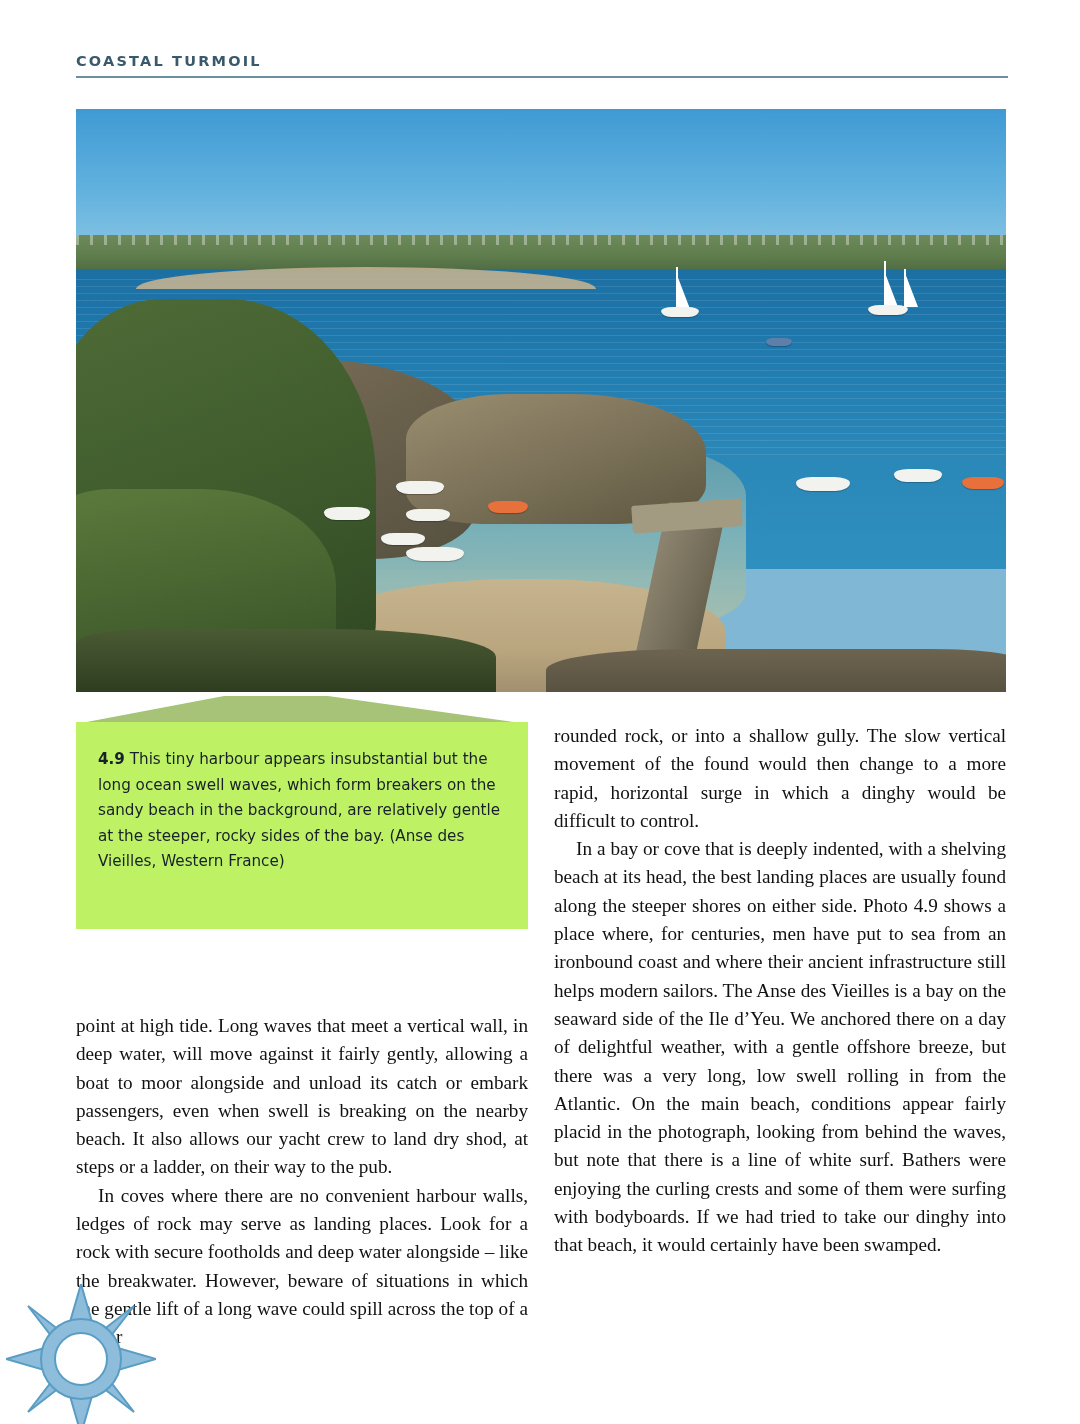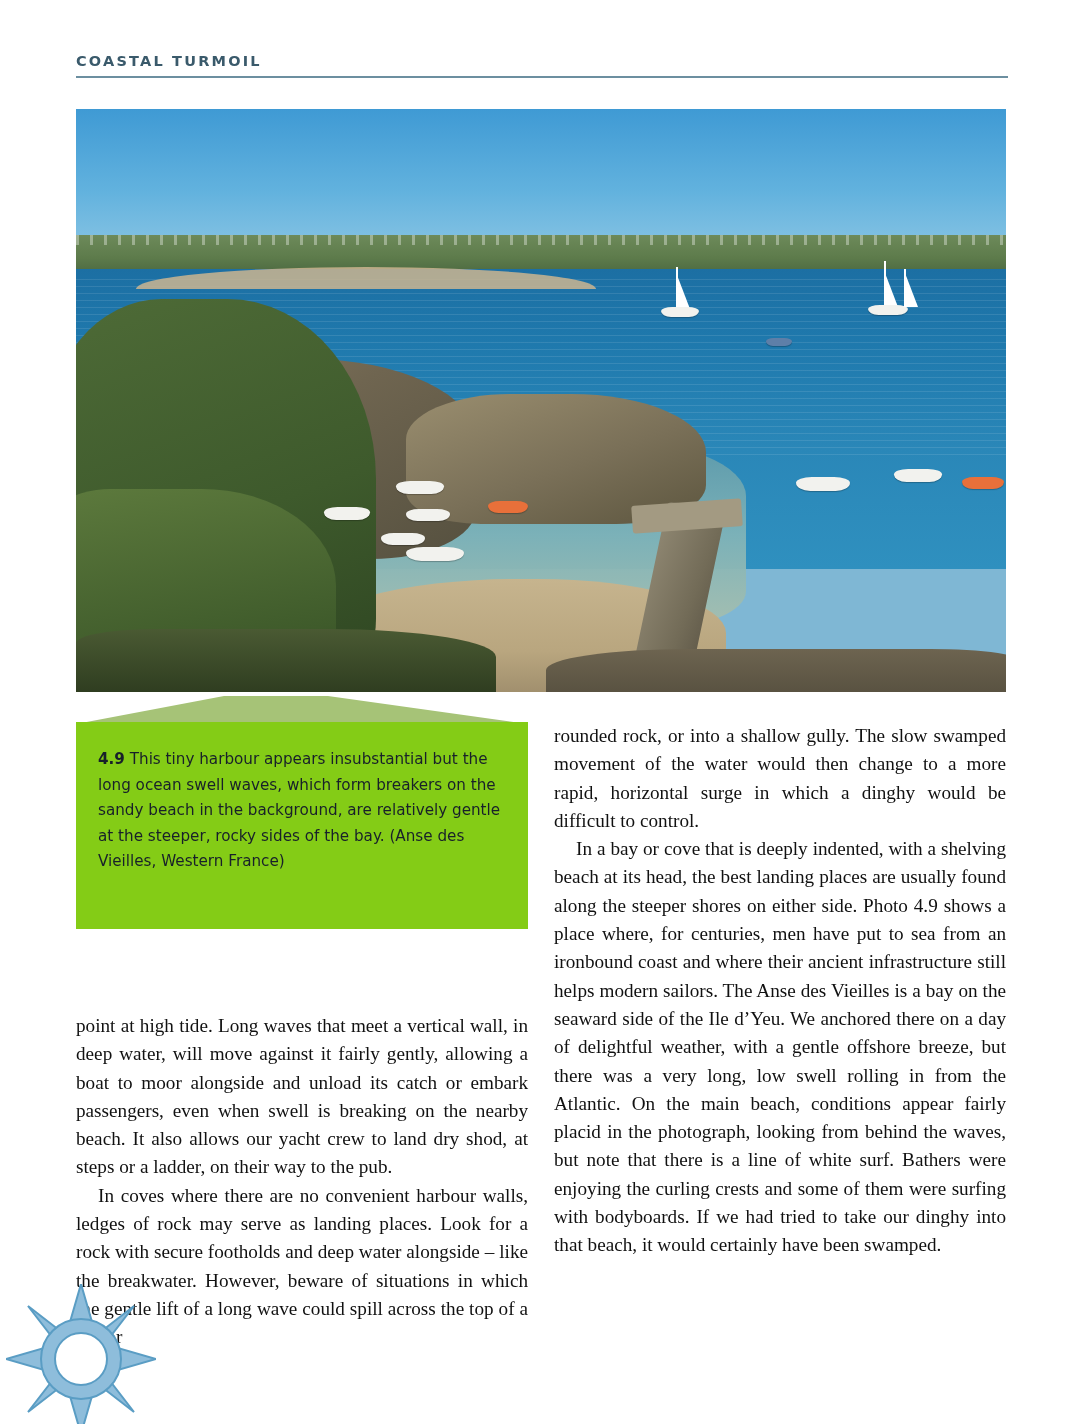--- a/index.html
+++ b/index.html
@@ -201,21 +201,21 @@
     height: 28px;
   }
   .caption-arrow svg { display: block; }
 
   .caption {
     position: absolute;
     left: 76px;
     top: 705px;
     width: 452px;
     height: 207px;
-    background: #84cc16;
+    background: #bef264;
     box-sizing: border-box;
     padding: 25px 22px 18px 22px;
   }
   .caption p {
     margin: 0;
     font-family: "DejaVu Sans", sans-serif;
     font-size: 15.2px;
     line-height: 25.5px;
     color: #18202a;
   }
@@ -345,21 +345,21 @@
   <div class="caption">
     <p><span class="fignum">4.9</span> <span>This tiny harbour appears insubstantial but the long ocean swell waves, which form breakers on the sandy beach in the background, are relatively gentle at the steeper, rocky sides of the bay. (Anse des Vieilles, Western France)</span></p>
   </div>
 
   <div class="col left">
     <p>point at high tide. Long waves that meet a vertical wall, in deep water, will move against it fairly gently, allowing a boat to moor alongside and unload its catch or embark passengers, even when swell is breaking on the nearby beach. It also allows our yacht crew to land dry shod, at steps or a ladder, on their way to the pub.</p>
     <p>In coves where there are no convenient harbour walls, ledges of rock may serve as landing places. Look for a rock with secure footholds and deep water alongside – like the breakwater. However, beware of situations in which the gentle lift of a long wave could spill across the top of a flat or</p>
   </div>
 
   <div class="col right">
-    <p>rounded rock, or into a shallow gully. The slow swamped movement of the water would then change to a more rapid, horizontal surge in which a dinghy would be difficult to control.</p>
+    <p>rounded rock, or into a shallow gully. The slow vertical movement of the found would then change to a more rapid, horizontal surge in which a dinghy would be difficult to control.</p>
     <p>In a bay or cove that is deeply indented, with a shelving beach at its head, the best landing places are usually found along the steeper shores on either side. Photo 4.9 shows a place where, for centuries, men have put to sea from an ironbound coast and where their ancient infrastructure still helps modern sailors. The Anse des Vieilles is a bay on the seaward side of the Ile d’Yeu. We anchored there on a day of delightful weather, with a gentle offshore breeze, but there was a very long, low swell rolling in from the Atlantic. On the main beach, conditions appear fairly placid in the photograph, looking from behind the waves, but note that there is a line of white surf. Bathers were enjoying the curling crests and some of them were surfing with bodyboards. If we had tried to take our dinghy into that beach, it would certainly have been swamped.</p>
   </div>
 
   <div class="folio">54</div>
 
   <div class="watermark">
     <svg class="wm-sun" viewBox="0 0 150 150" xmlns="http://www.w3.org/2000/svg">
       <g fill="#8ebddb" stroke="#5a9dc4" stroke-width="2">
         <polygon points="75,0 86,38 64,38"></polygon>
         <polygon points="150,75 112,86 112,64"></polygon>

